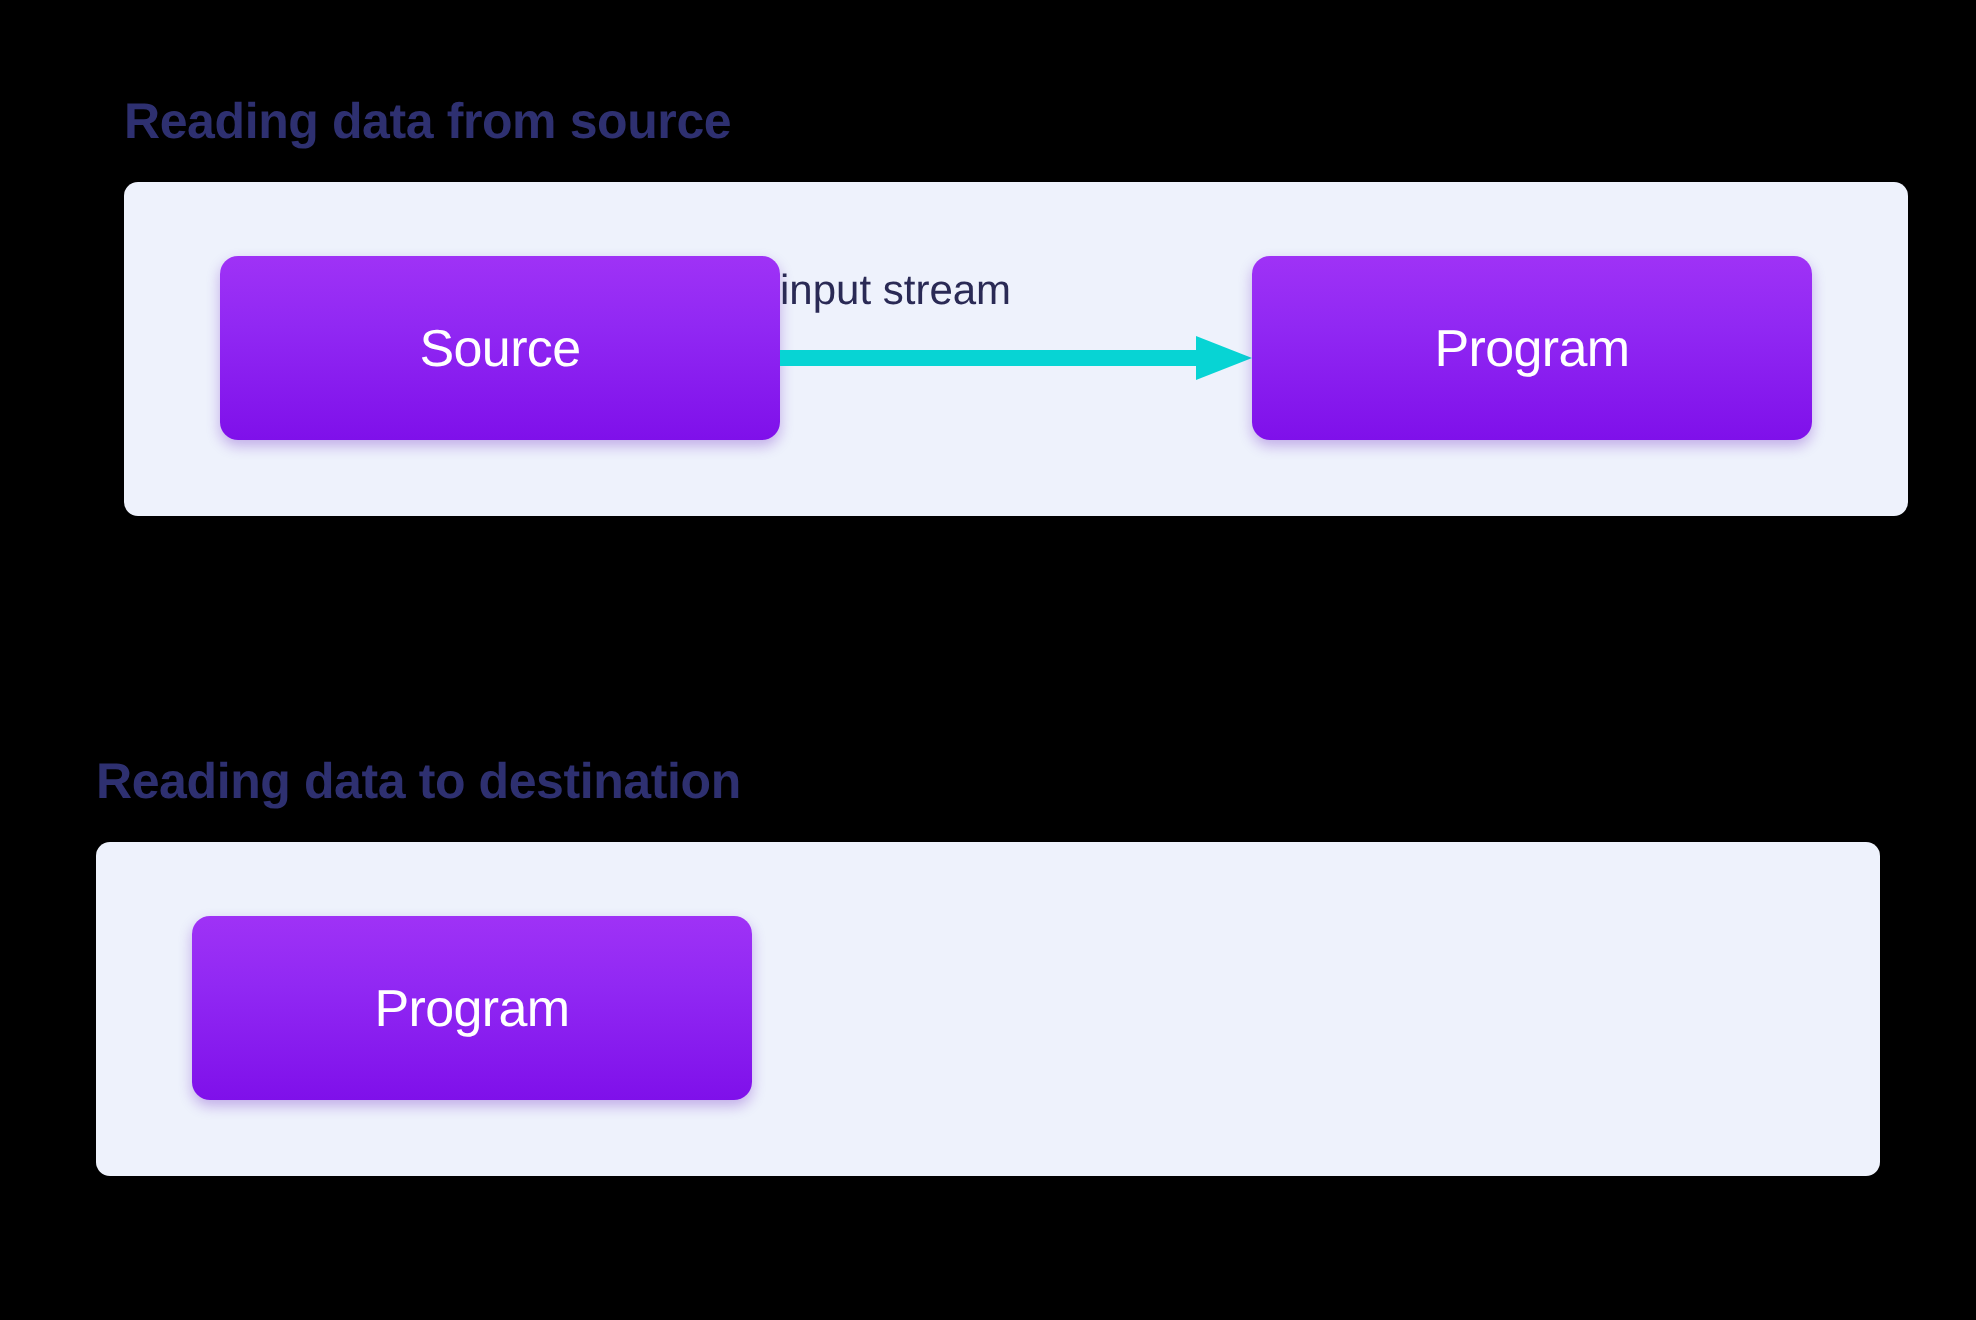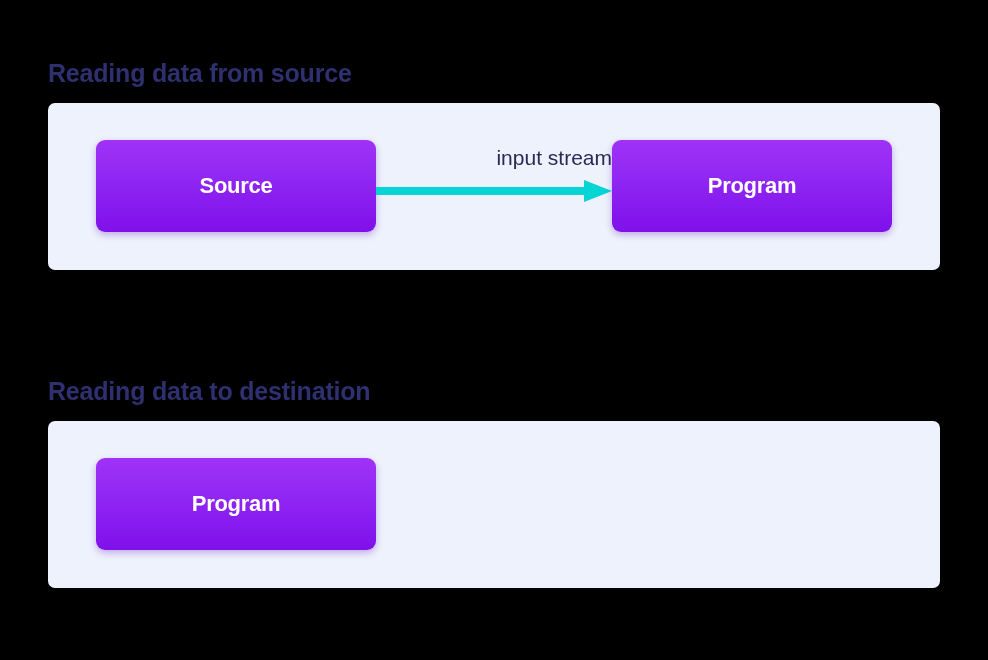--- a/index.html
+++ b/index.html
@@ -21,21 +21,21 @@
     position: absolute;
     left: 0;
     top: 0;
     width: 988px;
     height: 660px;
     background: #000000;
   }
 
   
   .section { position: absolute; left: 0; width: 988px; }
-  #section-read  { top: 56px; }
+  #section-read  { top: 44px; padding-left: 14px; }
   #section-write { top: 374px; }
 
   .section-title {
     margin-left: 48px;
     font-size: 25px;
     font-weight: bold;
     letter-spacing: -0.2px;
     color: #2e3070;
     line-height: 34px;
     white-space: nowrap;
@@ -62,42 +62,42 @@
     display: flex;
     align-items: center;
     justify-content: center;
   }
 
   .node-left  { left: 48px;  width: 280px; }
   .node-right { left: 564px; width: 280px; }
 
   .node-label {
     color: #ffffff;
-    font-size: 22px;
-    font-weight: bold;
+    font-size: 26px;
+    font-weight: normal;
     letter-spacing: -0.3px;
     line-height: 38px;
     white-space: nowrap;
   }
 
   
   .arrow-group {
     position: absolute;
     left: 328px;
     top: 37px;
     width: 236px;
     height: 92px;
   }
 
   .arrow-label {
     position: absolute;
     left: 0;
     top: 5px;
     width: 236px;
-    text-align: right;
+    text-align: left;
     font-size: 21px;
     font-weight: normal;
     color: #2a2a55;
     line-height: 26px;
     white-space: nowrap;
   }
 
   .arrow-svg {
     position: absolute;
     left: 0;

